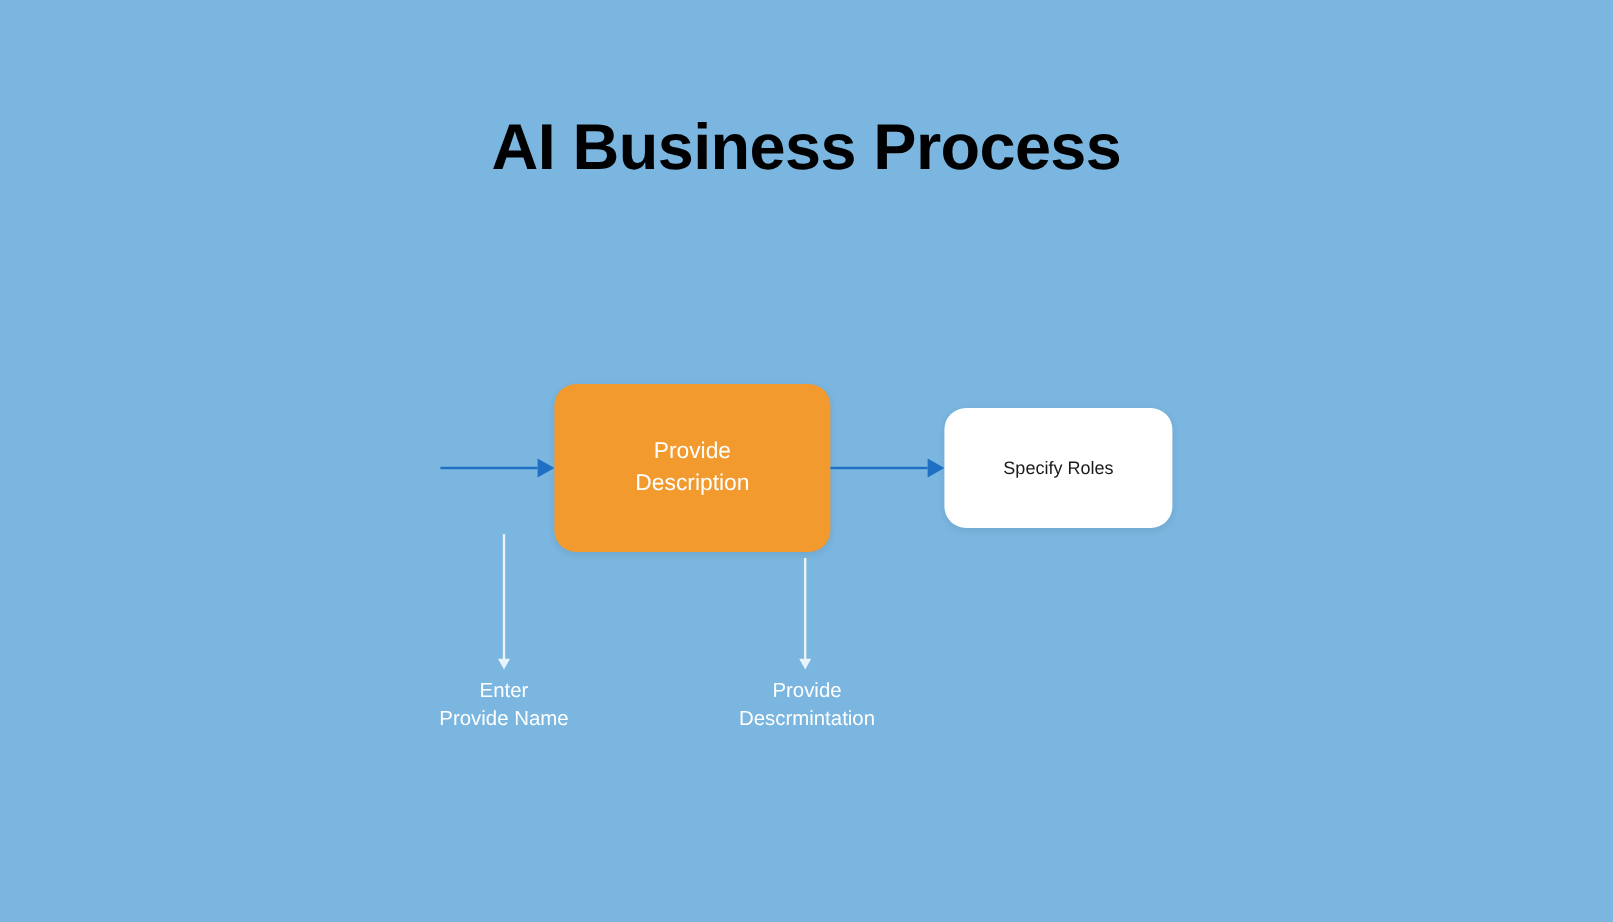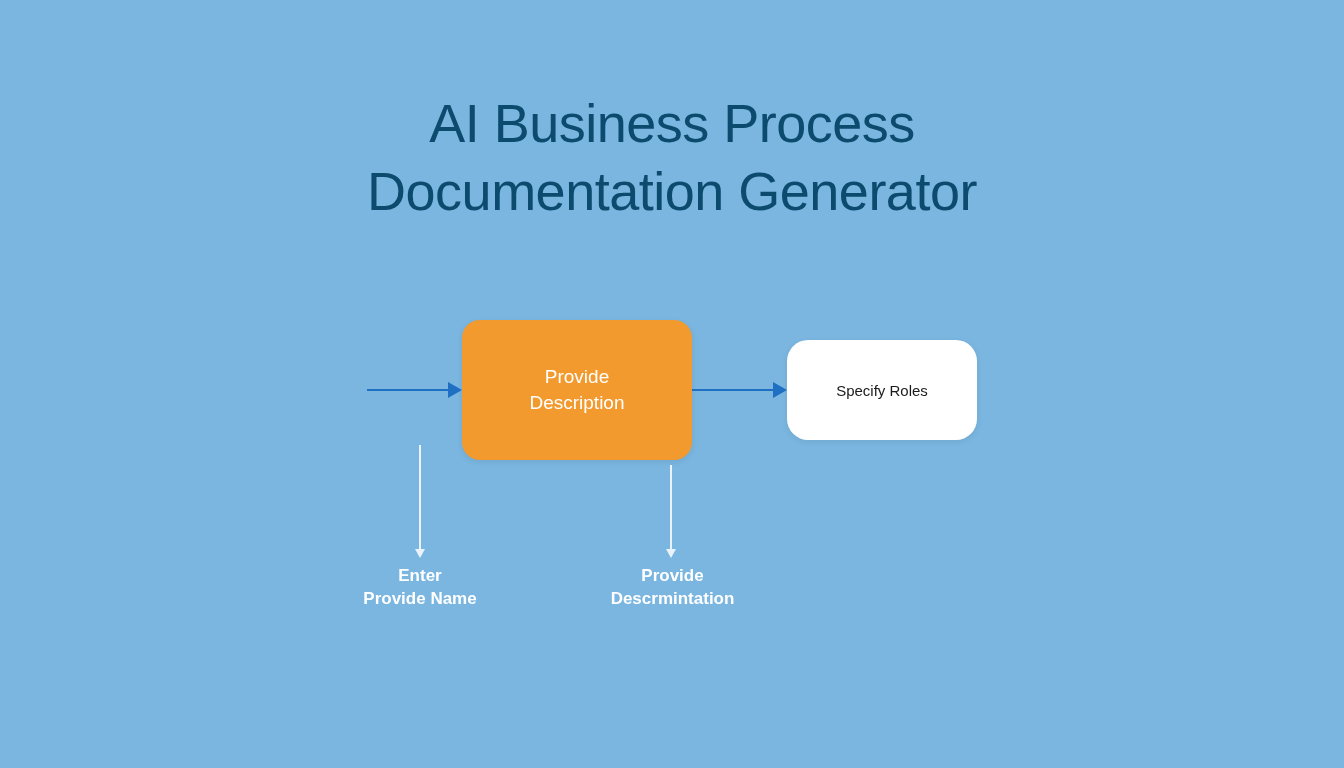--- a/index.html
+++ b/index.html
@@ -8,23 +8,23 @@
     background: #7ab6e0;
     font-family: -apple-system, BlinkMacSystemFont, "Segoe UI", Arial, sans-serif;
     position: relative;
   }
   .title {
     position: absolute;
     top: 90px;
     left: 0;
     width: 100%;
     text-align: center;
-    color: #0c4a6e;
+    color: #000000;
     font-size: 54px;
-    font-weight: 400;
+    font-weight: 700;
     line-height: 1.25;
     letter-spacing: -0.5px;
   }
   .flow {
     position: absolute;
     top: 320px;
     left: 0;
     width: 100%;
     display: flex;
     justify-content: center;
@@ -40,21 +40,20 @@
     text-align: center;
     box-shadow: 0 2px 6px rgba(0,0,0,0.08);
   }
   .card-white {
     background: #ffffff;
     color: #1a1a1a;
     width: 200px;
     height: 110px;
     font-size: 15px;
     font-weight: 500;
-    border-radius: 21px;
   }
   .card-orange {
     background: #f29a2e;
     color: #ffffff;
     width: 230px;
     height: 140px;
     font-size: 19px;
     font-weight: 500;
     line-height: 1.35;
   }
@@ -101,31 +100,30 @@
     left: -4px;
     width: 0; height: 0;
     border-left: 5px solid transparent;
     border-right: 5px solid transparent;
     border-top: 9px solid #eaf3fb;
   }
   .vtext {
     position: absolute;
     color: #ffffff;
     font-size: 17px;
-    font-weight: 700;
+    font-weight: 400;
     text-align: center;
     line-height: 1.35;
   }
 </style>
 </head>
 <body>
 
 <div class="title">
   <span>AI Business Process</span><br>
-  <span>Documentation Generator</span>
 </div>
 
 <div class="flow">
 
 
   <div class="arrow-h">
     <div class="line"></div>
       <div class="head"></div>
   </div>
 

